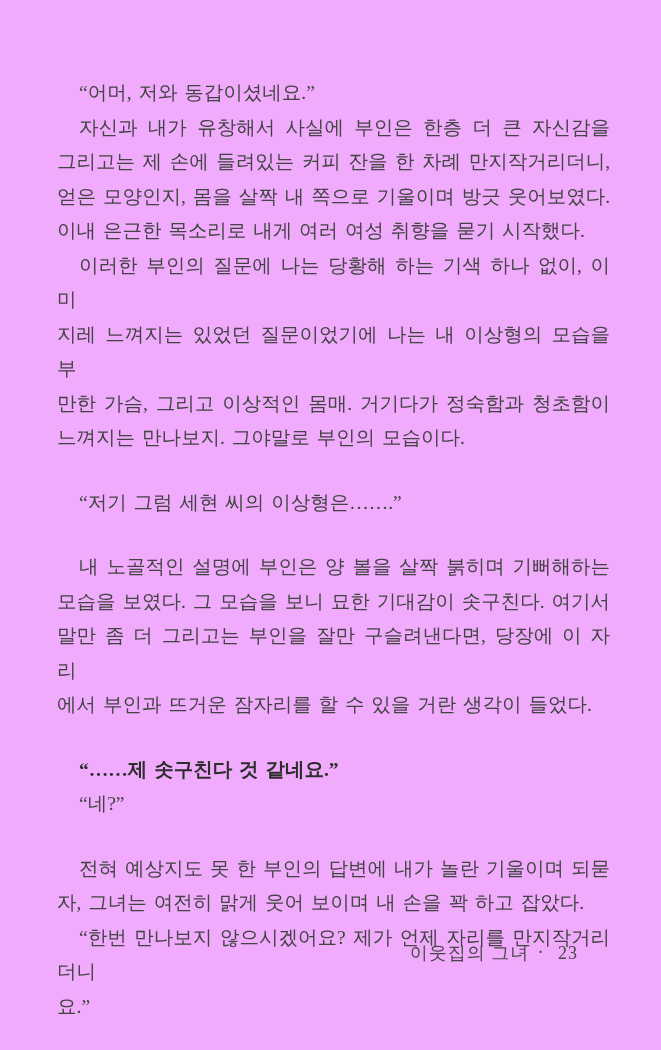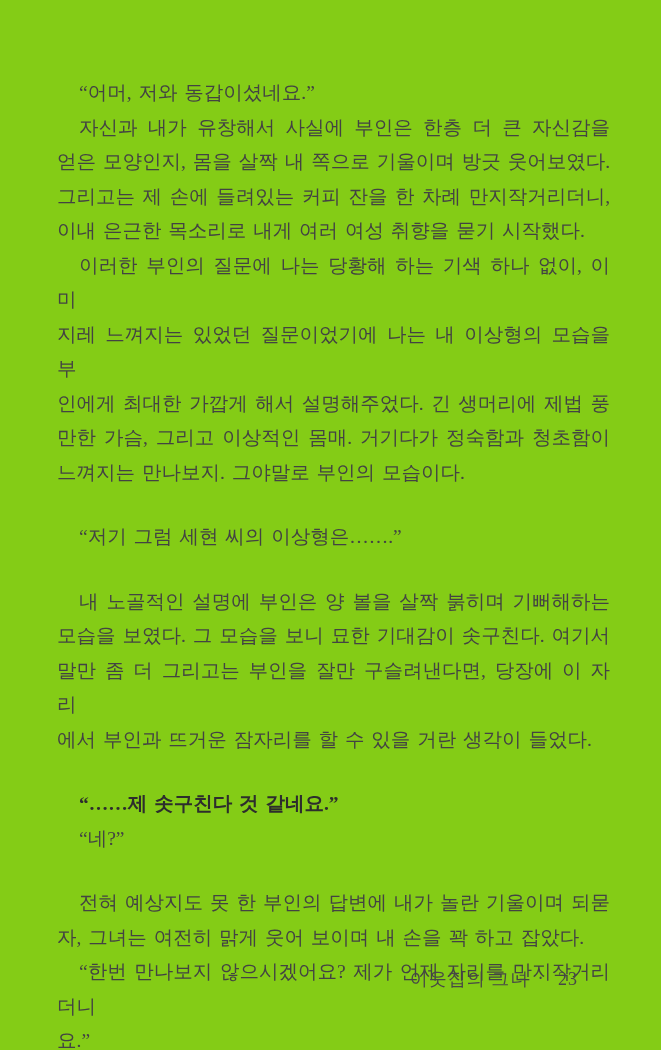--- a/index.html
+++ b/index.html
@@ -5,21 +5,21 @@
   * { box-sizing: border-box; }
   html, body {
     margin: 0;
     padding: 0;
     background: #ffffff;
   }
   .book-page {
     position: relative;
     width: 661px;
     height: 1050px;
-    background: #84cc16;
+    background: #f0abfc;
     font-family: "Liberation Serif", "DejaVu Serif", serif;
     color: #434343;
     overflow: hidden;
   }
   .page-body {
     position: absolute;
     top: 76px;
     left: 57px;
     width: 553px;
     font-size: 19.5px;
@@ -44,21 +44,21 @@
     white-space: normal;
   }
   .line.fill {
     text-align-last: justify;
   }
   .line.first {
     text-indent: 22px;
   }
   .page-footer {
     position: absolute;
-    top: 966px;
+    top: 940px;
     right: 83px;
     font-size: 18px;
     line-height: 26px;
     color: #474747;
     letter-spacing: 1px;
   }
   .page-footer .sep {
     display: inline-block;
     margin: 0 14px 0 9px;
     font-weight: 700;
@@ -70,28 +70,27 @@
 <body>
 
 <div class="book-page">
 
   <main class="page-body">
       <p class="para dialogue">
         <span class="line first">“어머, 저와 동갑이셨네요.”</span>
       </p>
       <p class="para narration">
         <span class="line first fill">자신과 내가 유창해서 사실에 부인은 한층 더 큰 자신감을</span>
+        <span class="line fill">그리고는 제 손에 들려있는 커피 잔을 한 차례 만지작거리더니,</span>
         <span class="line fill">얻은 모양인지, 몸을 살짝 내 쪽으로 기울이며 방긋 웃어보였다.</span>
-        <span class="line fill">그리고는 제 손에 들려있는 커피 잔을 한 차례 만지작거리더니,</span>
         <span class="line">이내 은근한 목소리로 내게 여러 여성 취향을 묻기 시작했다.</span>
       </p>
       <p class="para narration">
         <span class="line first fill">이러한 부인의 질문에 나는 당황해 하는 기색 하나 없이, 이미</span>
         <span class="line fill">지레 느껴지는 있었던 질문이었기에 나는 내 이상형의 모습을 부</span>
-        <span class="line fill">인에게 최대한 가깝게 해서 설명해주었다. 긴 생머리에 제법 풍</span>
         <span class="line fill">만한 가슴, 그리고 이상적인 몸매. 거기다가 정숙함과 청초함이</span>
         <span class="line">느껴지는 만나보지. 그야말로 부인의 모습이다.</span>
       </p>
       <p class="para dialogue spaced">
         <span class="line first">“저기 그럼 세현 씨의 이상형은…….”</span>
       </p>
       <p class="para narration spaced">
         <span class="line first fill">내 노골적인 설명에 부인은 양 볼을 살짝 붉히며 기뻐해하는</span>
         <span class="line fill">모습을 보였다. 그 모습을 보니 묘한 기대감이 솟구친다. 여기서</span>
         <span class="line fill">말만 좀 더 그리고는 부인을 잘만 구슬려낸다면, 당장에 이 자리</span>

